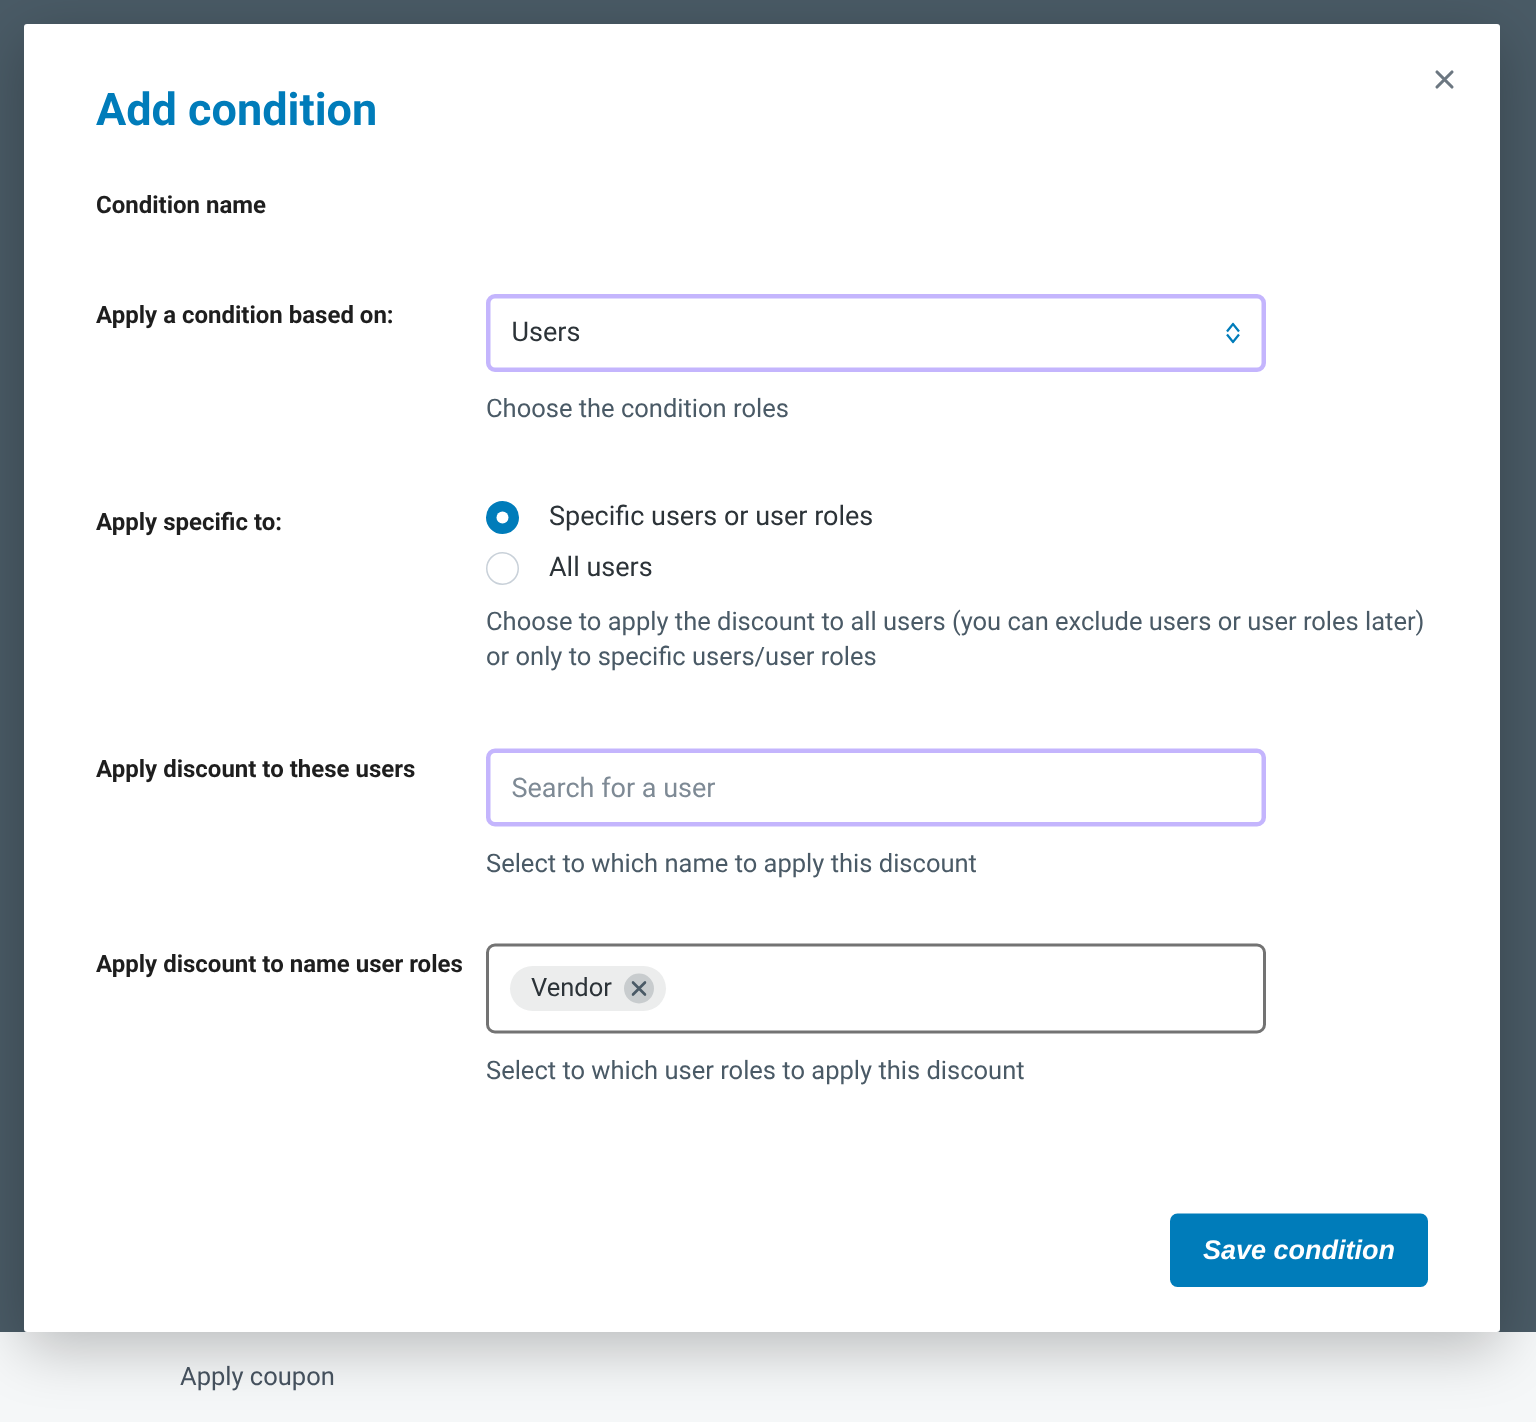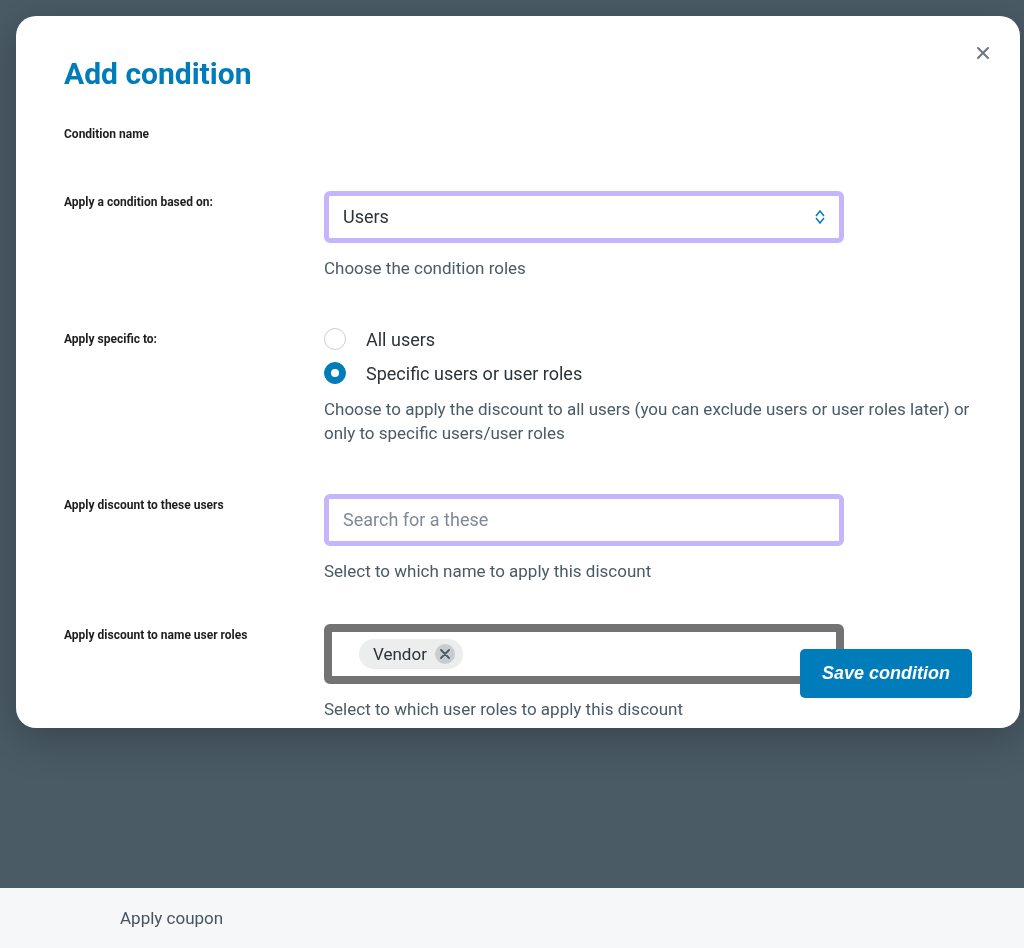--- a/index.html
+++ b/index.html
@@ -15,24 +15,24 @@
     height: 60px;
     background: #f5f7f8;
     display: flex;
     align-items: center;
     padding-left: 120px;
     color: #475360;
     font-size: 17px;
   }
   .modal {
     position: absolute;
-    left: 16px; right: 4px; top: 16px;
-    height: 712px;
+    left: 16px; right: 24px; top: 16px;
+    height: 872px;
     background: #fff;
-    border-radius: 20px;
+    border-radius: 2px;
     box-shadow: 0 10px 40px rgba(0,0,0,0.25);
     padding: 40px 48px 32px 48px;
   }
   .close-btn {
     position: absolute;
     top: 22px; right: 22px;
     width: 30px; height: 30px;
     display: flex; align-items: center; justify-content: center;
     cursor: pointer;
     color: #6c7781;
@@ -45,30 +45,30 @@
     margin-bottom: 32px;
   }
   .form-row {
     display: flex;
     align-items: flex-start;
     margin-bottom: 48px;
   }
   .form-label {
     flex: 0 0 260px;
     color: #1e1e1e;
-    font-size: 12px;
+    font-size: 16px;
     font-weight: 700;
     line-height: 1.3;
     padding-top: 4px;
   }
   .form-field { flex: 1; }
   .text-input, .select-input, .tag-input, .search-input {
     width: 520px;
     height: 52px;
-    border: 5px solid #c4b5fd;
+    border: 3px solid #c4b5fd;
     border-radius: 6px;
     background: #fff;
     font-size: 18px;
     color: #2c3338;
     padding: 0 14px;
   }
   .select-input {
     display: flex;
     align-items: center;
     justify-content: space-between;
@@ -108,25 +108,25 @@
     border-radius: 50%;
     background: #fff;
   }
   .radio-label { font-size: 18px; color: #2c3338; }
   .search-input {
     color: #6c7781;
     display: flex;
     align-items: center;
   }
   .tag-input {
-    border: 8px solid #737373;
+    border: 2px solid #737373;
     height: 60px;
     display: flex;
     align-items: center;
-    padding: 0 27px;
+    padding: 0 14px;
     text-align: center;
   }
   .tag-chip {
     display: inline-flex;
     align-items: center;
     background: #eceded;
     border-radius: 16px;
     padding: 5px 8px 5px 14px;
     font-size: 17px;
     color: #2c3338;
@@ -195,37 +195,37 @@
       </div>
       <div class="helper">Choose the condition roles</div>
     </div>
   </div>
 
   <div class="form-row">
     <div class="form-label">Apply specific to:</div>
     <div class="form-field">
       <div class="radio-group">
         <div class="radio-option">
+          <span class="radio-circle selected"></span>
+          <span class="radio-label">Specific users or user roles</span>
+        </div>
+        <div class="radio-option">
           <span class="radio-circle"></span>
           <span class="radio-label">All users</span>
         </div>
-        <div class="radio-option">
-          <span class="radio-circle selected"></span>
-          <span class="radio-label">Specific users or user roles</span>
-        </div>
       </div>
       <div class="helper">Choose to apply the discount to all users (you can exclude users or user roles later) or only to specific users/user roles</div>
     </div>
   </div>
 
   <div class="form-row row-tight">
     <div class="form-label">Apply discount to these users</div>
     <div class="form-field">
       <div class="search-input">
-        <span style="color:#7e8a95;">Search for a these</span>
+        <span style="color:#7e8a95;">Search for a user</span>
       </div>
       <div class="helper">Select to which name to apply this discount</div>
     </div>
   </div>
 
   <div class="form-row row-roles">
     <div class="form-label">Apply discount to name user roles</div>
     <div class="form-field">
       <div class="tag-input">
         <span class="tag-chip">

